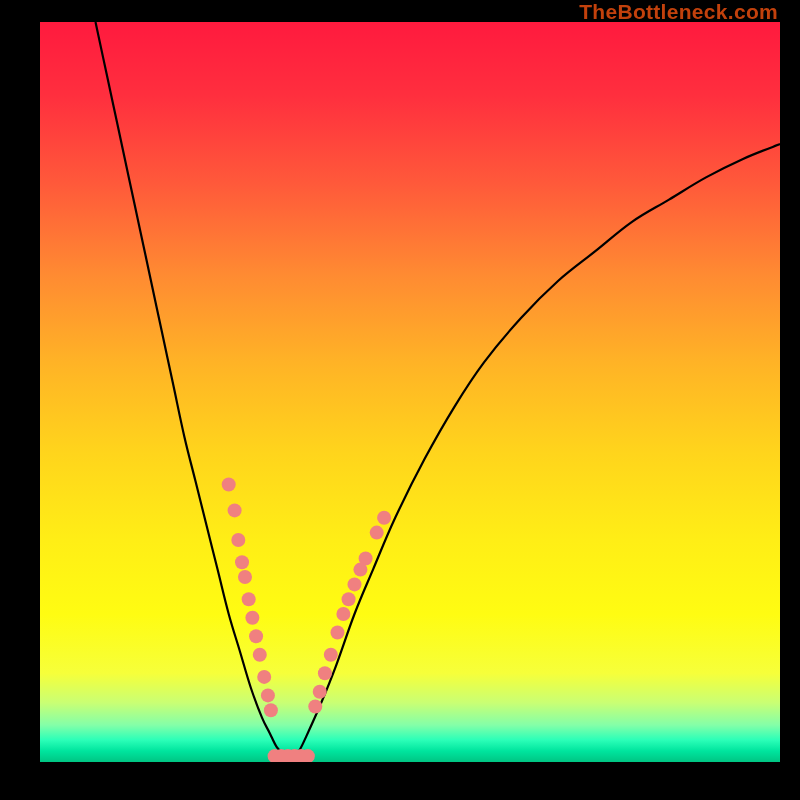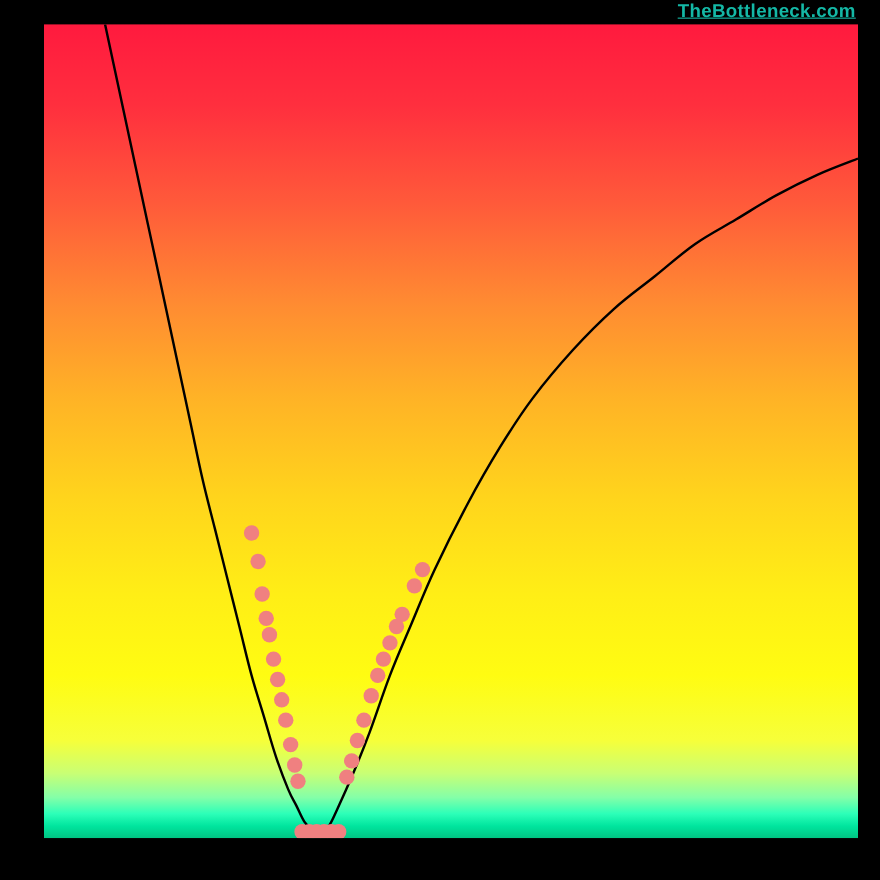--- a/index.html
+++ b/index.html
@@ -17,21 +17,21 @@
       #ffee16 70%,
       #fffc12 80%,
       #f6ff3a 88%,
       #c9ff74 92%,
       #84ffa8 95%,
       #2cffb8 97%,
       #00e59e 98.5%,
       #00c583 100%
     );
   }
-  .watermark { position: absolute; top: 0; right: 22px; color: #14b8a6; font-size: 17px; font-weight: 600; letter-spacing: 0.3px; text-decoration: underline; }
+  .watermark { position: absolute; top: 0; right: 22px; color: #c2410c; font-size: 21px; font-weight: 600; letter-spacing: 0.3px; }
   svg.curves { position: absolute; inset: 0; }
   .dot { fill: #f08080; }
 </style>
 </head>
 <body>
 
 <div class="frame">
   <div class="watermark">TheBottleneck.com</div>
   <div class="plot-area">
     <div class="gradient-bg"></div>

